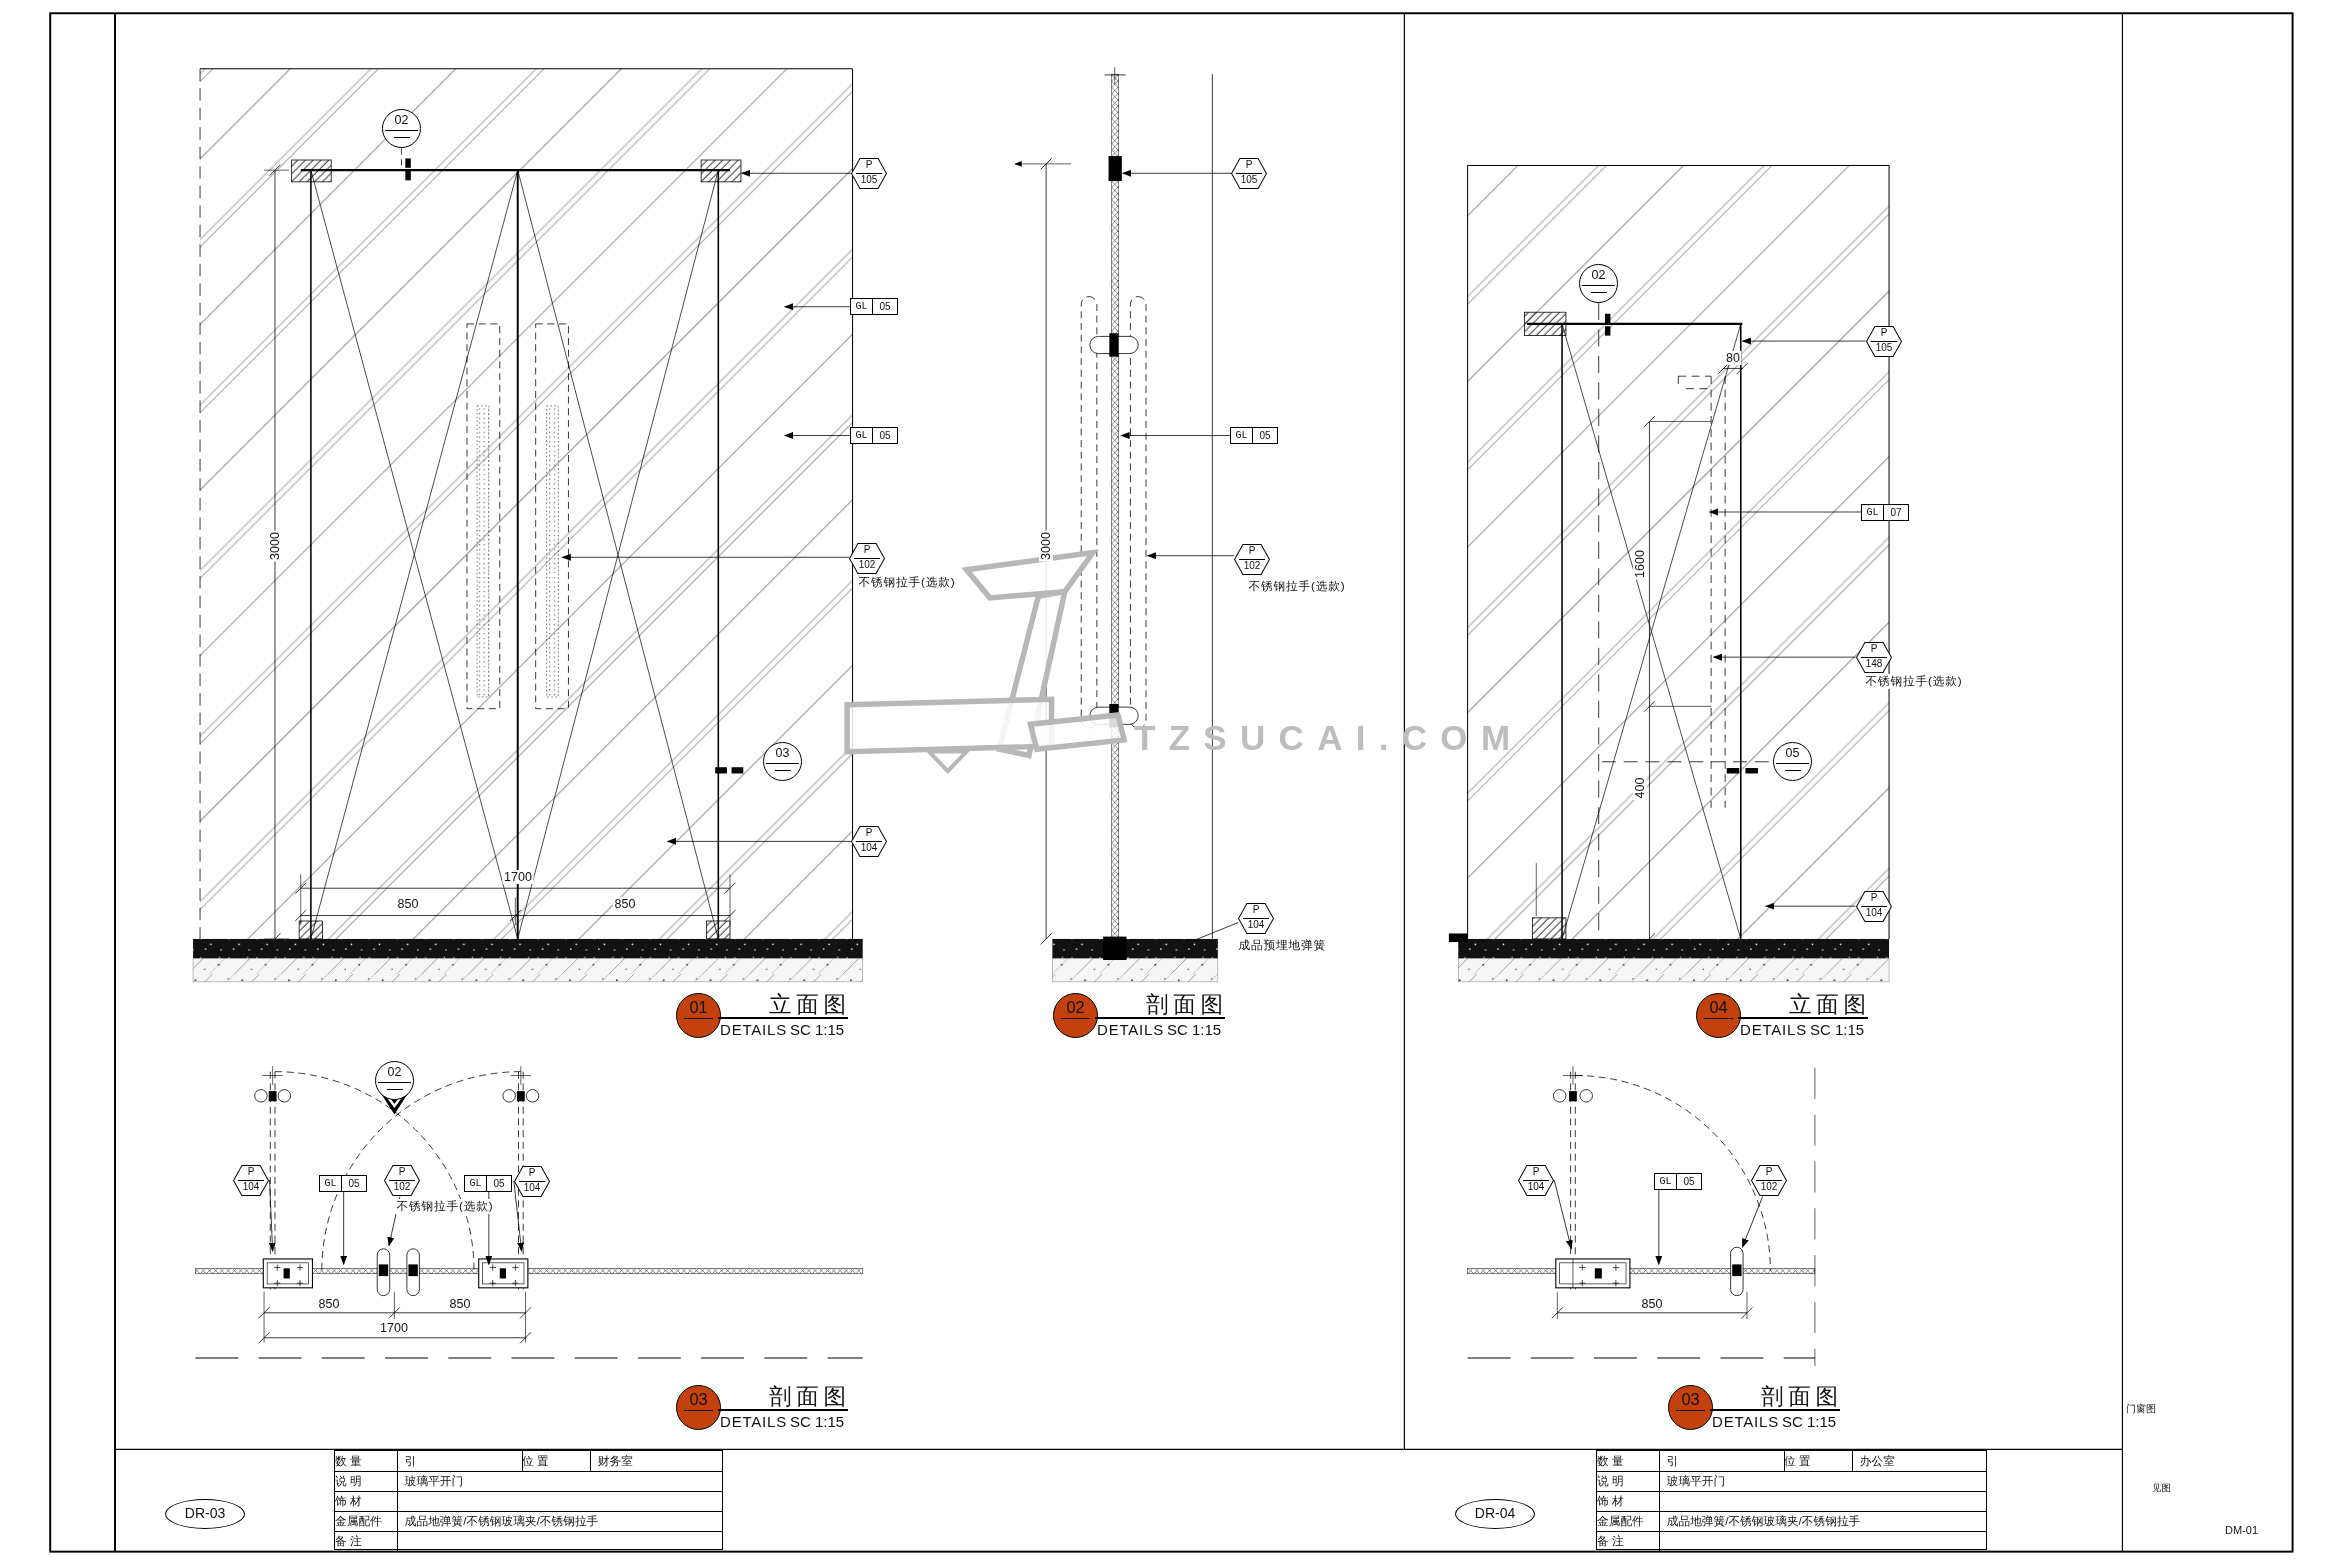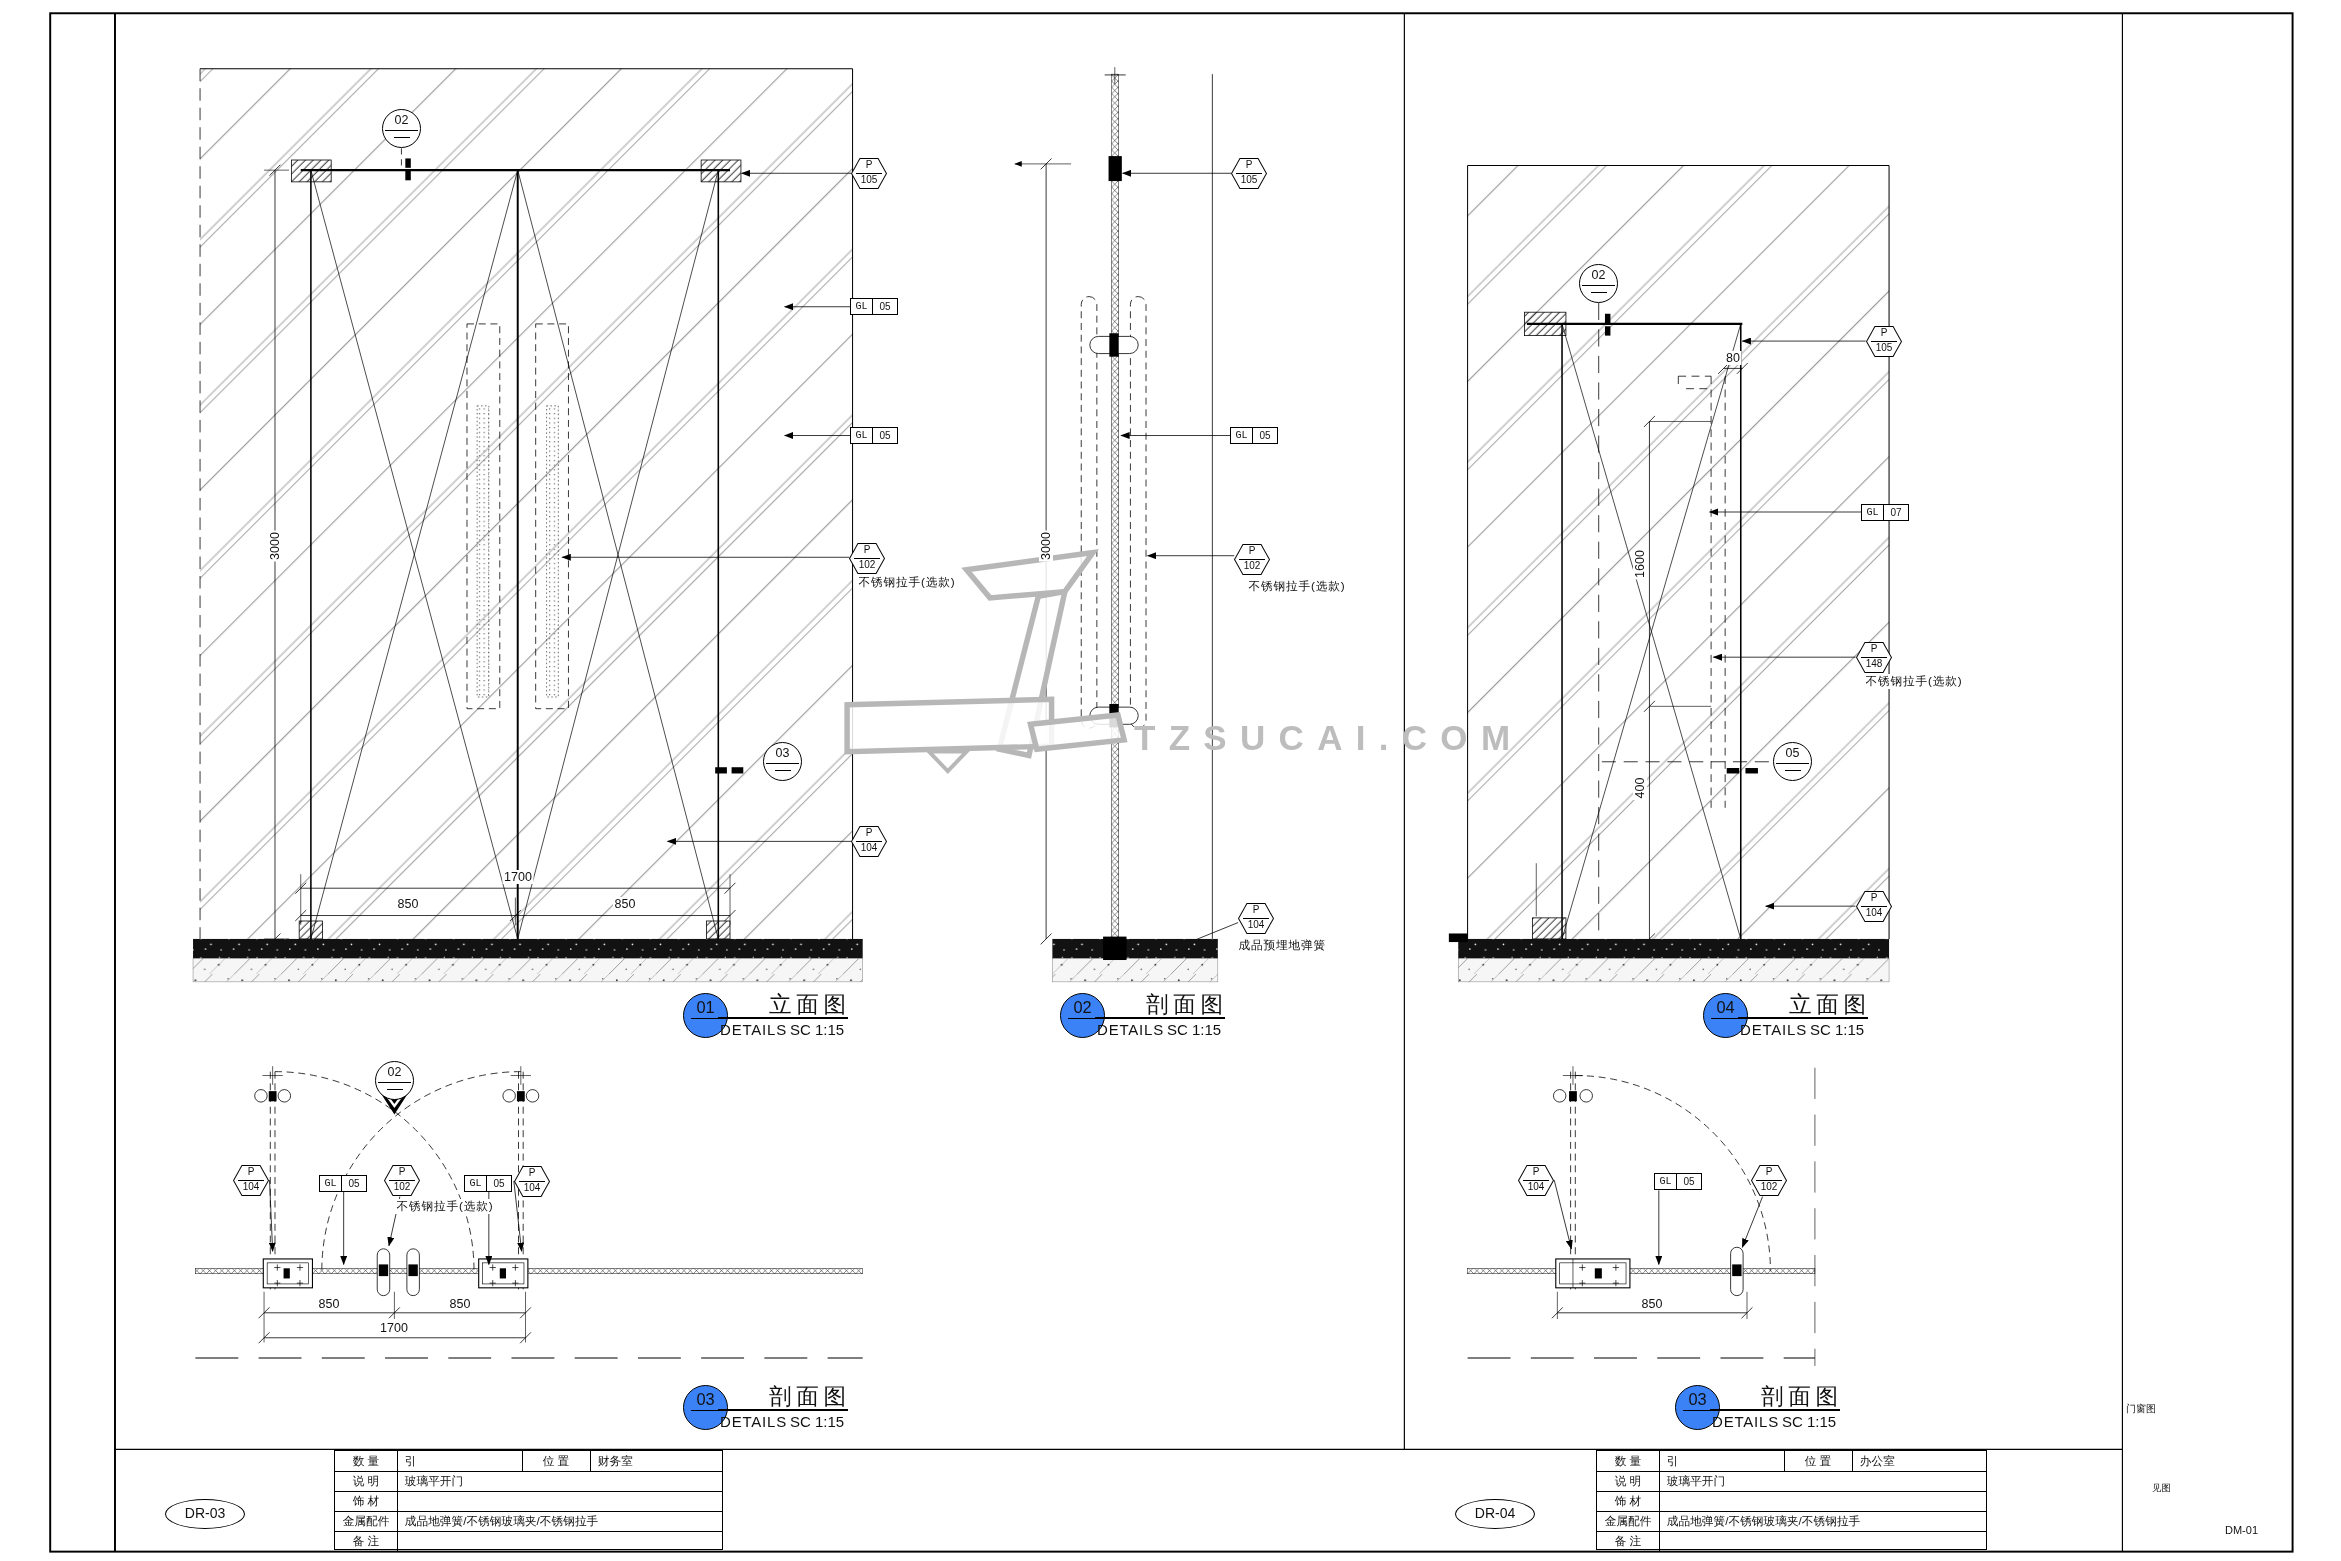--- a/index.html
+++ b/index.html
@@ -28,34 +28,34 @@
   .bub .bub-n{position:absolute;top:3.1px;left:0;right:0;text-align:center;font-size:12.5px;}
   .bub .bub-l1{position:absolute;top:19.5px;left:2.3px;right:2.3px;height:1px;background:#000;}
   .bub .bub-l2{position:absolute;top:27px;left:11px;width:15.6px;height:1px;background:#000;}
   
   .dim{position:absolute;font-size:12.5px;background:#fff;padding:0 1.6px;white-space:nowrap;
        transform:translate(-50%,-50%);}
   .dim.rot{transform:translate(-50%,-50%) rotate(-90deg);}
   .note{position:absolute;font-size:11.7px;letter-spacing:0.8px;background:#fff;padding:0 1.6px;white-space:nowrap;}
   
   .ttl{position:absolute;width:211px;height:56px;}
-  .ttl .tl-circ{position:absolute;left:12px;top:3.9px;width:45px;height:45px;border:1.2px solid #000;
-       border-radius:50%;box-sizing:border-box;background:#3b82f6;}
+  .ttl .tl-circ{position:absolute;left:5px;top:3.9px;width:45px;height:45px;border:1.2px solid #000;
+       border-radius:50%;box-sizing:border-box;background:#c2410c;}
   .ttl .tl-num{position:absolute;top:3.9px;left:0;right:0;text-align:center;font-size:16.4px;}
   .ttl .tl-chord{position:absolute;top:24px;left:7px;width:29px;height:1.2px;background:#000;}
   .ttl .tl-line{position:absolute;left:47px;top:28px;width:130px;height:1.6px;background:#000;}
   .ttl .tl-cn{position:absolute;left:98px;top:0px;font-size:22.6px;letter-spacing:4.7px;white-space:nowrap;}
   .ttl .tl-en{position:absolute;left:49px;top:32px;font-size:15px;letter-spacing:0.8px;}
   .ttl .tl-sc{position:absolute;left:119px;top:32px;font-size:15px;}
   
   .tb{position:absolute;border:1.2px solid #000;background:#fff;box-sizing:border-box;}
   .tb-h{position:absolute;left:0;right:0;height:0.9px;background:#000;}
   .tb-v{position:absolute;width:0.9px;background:#000;}
   .tc{position:absolute;font-size:11.7px;line-height:19.5px;height:19.5px;white-space:nowrap;overflow:hidden;}
-  .tc.lab{text-align:center;}
+  .tc.lab{}
   .tc.val{text-align:left;padding-left:7.8px;}
   .oval{position:absolute;width:78px;height:28px;border:1.1px solid #000;border-radius:50%;
         text-align:center;line-height:26.5px;font-size:14px;background:#fff;}
   .mtext{position:absolute;white-space:nowrap;}
   
   .wm-brand{position:absolute;left:1091px;top:572px;font-size:89px;font-weight:bold;
             color:#b9b9b9;letter-spacing:5.5px;z-index:2;white-space:nowrap;}
   .wm-dom{position:absolute;left:1134px;top:718px;font-size:35px;font-weight:bold;
           color:#bdbdbd;letter-spacing:13.3px;z-index:2;white-space:nowrap;}
 </style>

